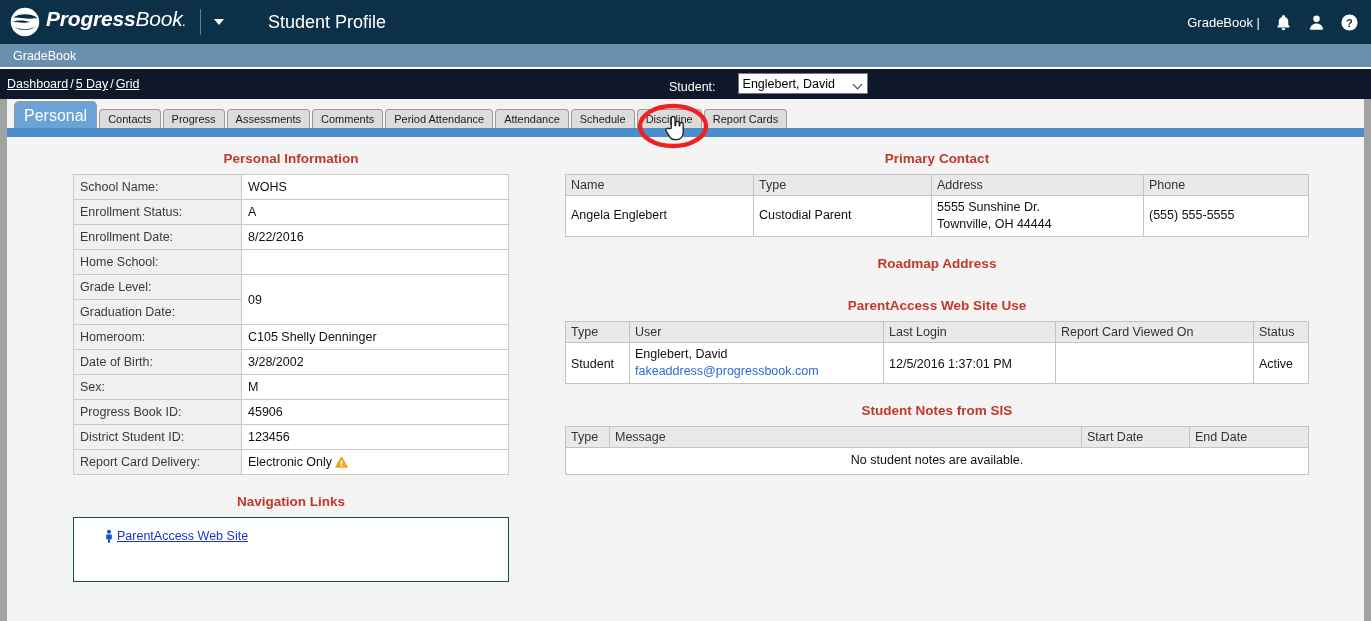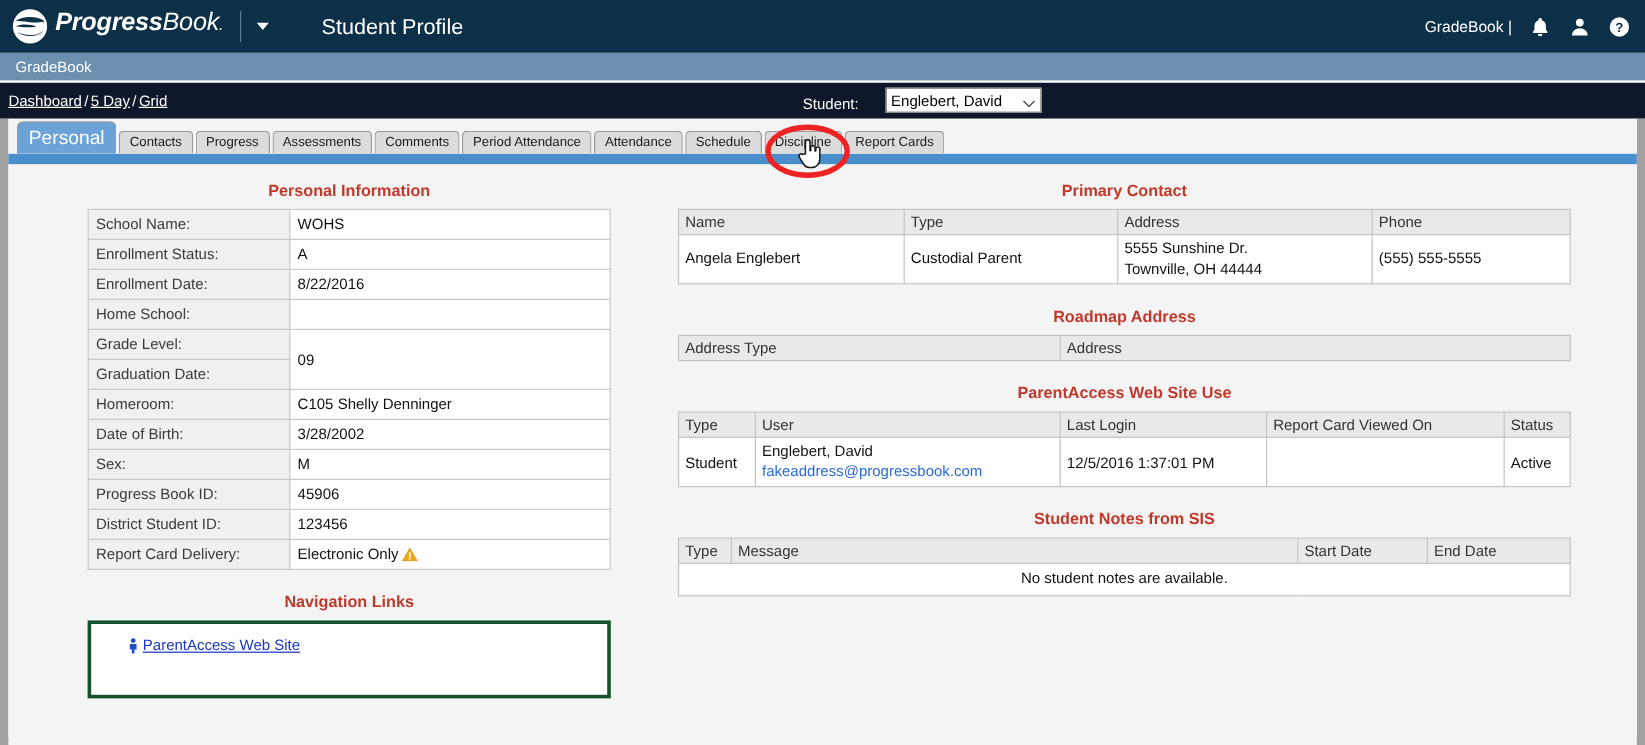--- a/index.html
+++ b/index.html
@@ -211,21 +211,21 @@
   .warn-tri {
     display: inline-block;
     vertical-align: -2px;
     margin-left: 3px;
     width: 13px; height: 12px;
   }
 
   
   .navpanel {
     background: #ffffff;
-    border: 3px solid #14532d;
+    border: 1px solid #14532d;
     height: 65px;
     padding: 11px 0 0 28px;
   }
   .navlink {
     display: flex; align-items: center;
     margin-bottom: 4px;
     font-size: 12.5px;
   }
   .navlink a { color: #1a35c8; text-decoration: underline; }
   .nl-icon { width: 14px; height: 14px; margin-right: 1px; flex: 0 0 auto; }
@@ -419,24 +419,20 @@
             <div>Townville, OH 44444</div>
           </td>
           <td style="padding-top:11px">(555) 555-5555</td>
         </tr>
       </tbody>
         </table>
 
       <div class="sec-title sp">Roadmap Address</div>
       <table class="pb">
         <tbody>
-            <tr>
-          <th style="width:318px">Address Type</th>
-          <th>Address</th>
-        </tr>
       </tbody>
         </table>
 
       <div class="sec-title sp">ParentAccess Web Site Use</div>
       <table class="pb">
         <tbody>
             <tr>
           <th style="width:64px">Type</th>
           <th style="width:254px">User</th>
           <th style="width:172px">Last Login</th>

